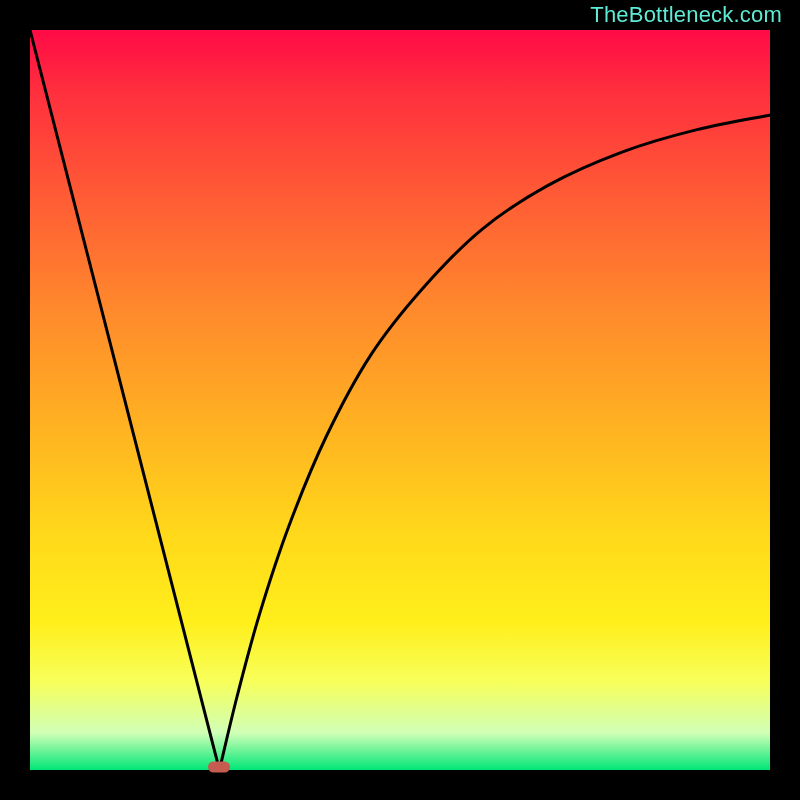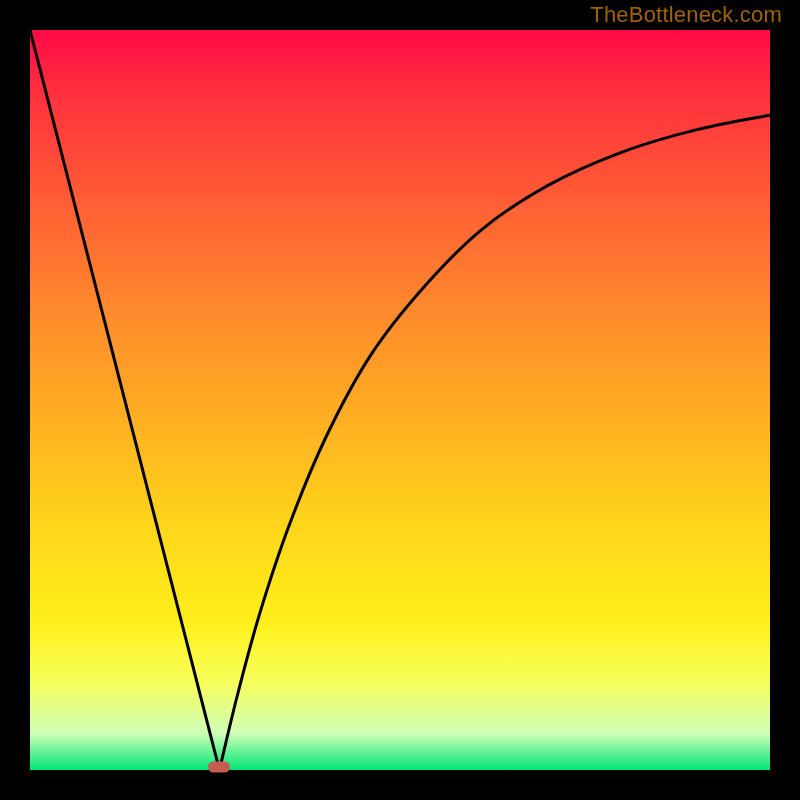--- a/index.html
+++ b/index.html
@@ -14,21 +14,21 @@
   .frame {
     position: relative;
     width: 800px;
     height: 800px;
     background: #000;
   }
   .watermark {
     position: absolute;
     top: 2px;
     right: 18px;
-    color: #a16207;
+    color: #5eead4;
     font-size: 22px;
     font-weight: 500;
     letter-spacing: 0.2px;
   }
   .plot-area {
     position: absolute;
     left: 30px;
     top: 30px;
     width: 740px;
     height: 740px;

